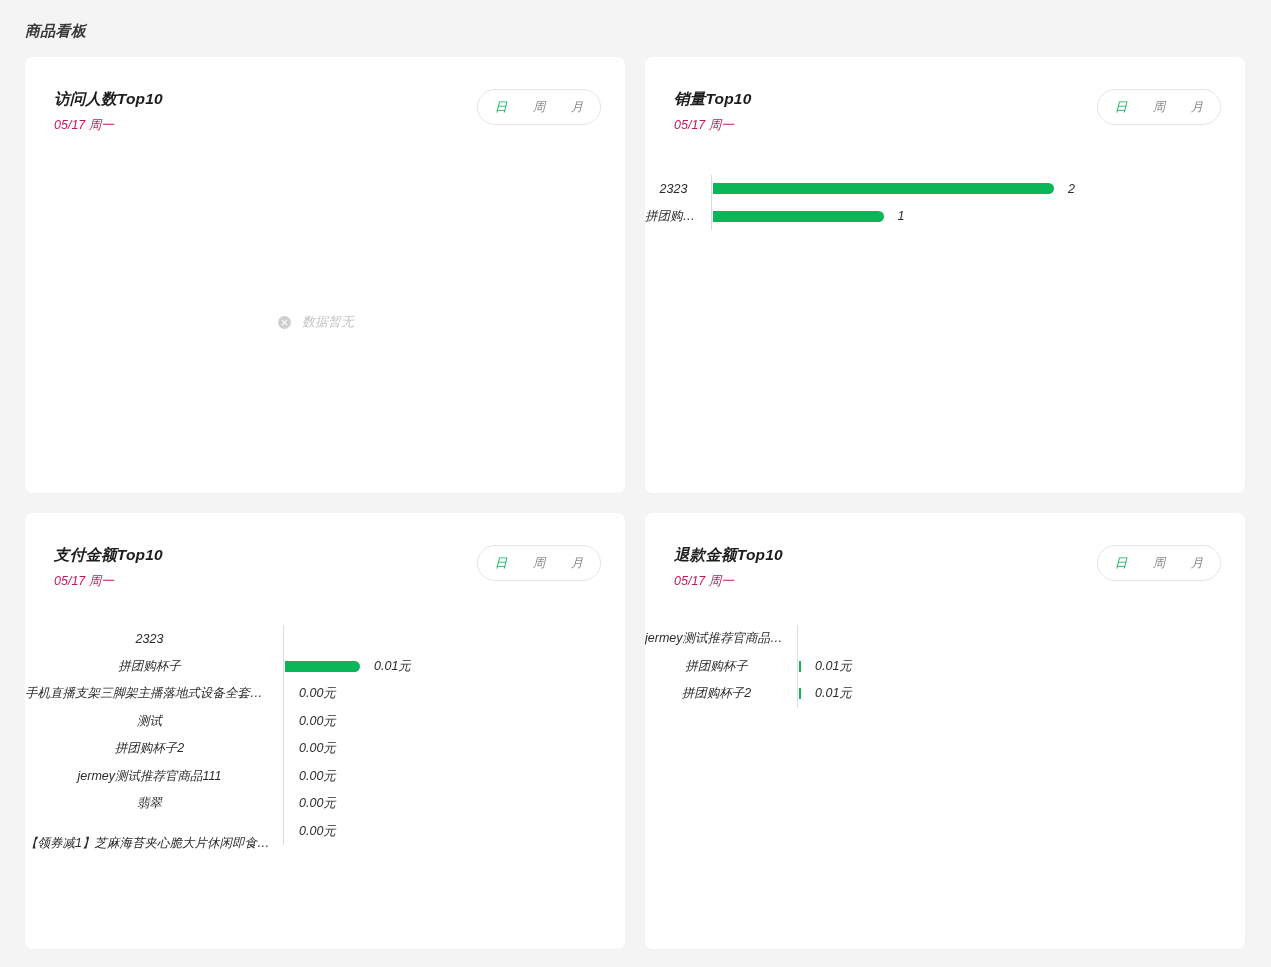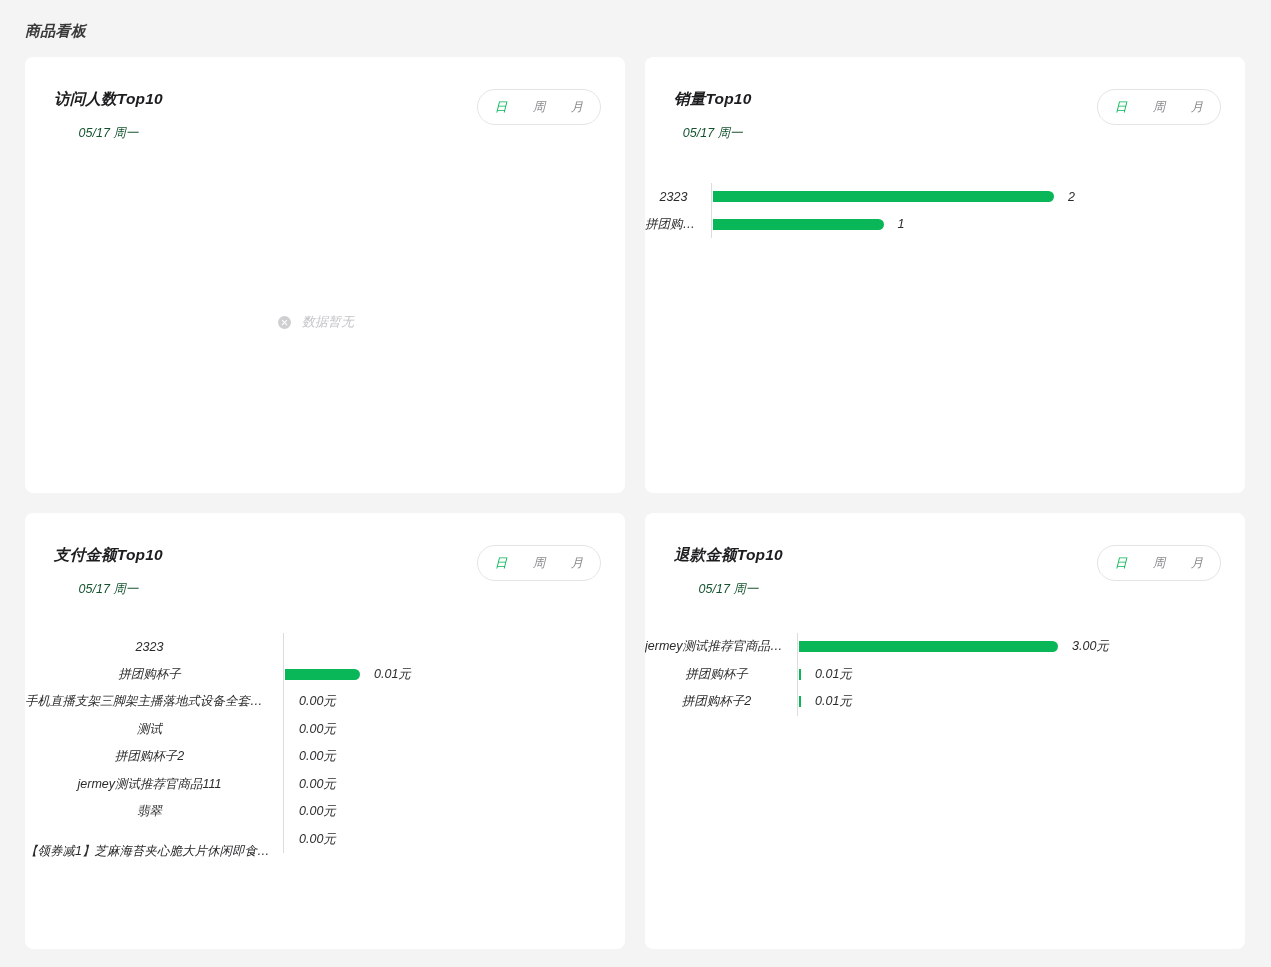--- a/index.html
+++ b/index.html
@@ -58,24 +58,23 @@
   .card-title {
     font-size: 15.5px;
     font-weight: bold;
     color: #1d1d1f;
     letter-spacing: 0.2px;
     line-height: 20px;
   }
 
   .card-date {
     font-size: 12.5px;
-    color: #14532d;
-    margin-top: 16px;
+    color: #be185d;
+    margin-top: 8px;
     line-height: 16px;
-    text-align: center;
   }
 
   
   .segmented {
     display: flex;
     align-items: center;
     border: 1px solid #e4e4e6;
     border-radius: 18px;
     height: 36px;
     background: #fff;
@@ -317,24 +316,20 @@
           <div class="segmented">
             <div class="seg-item active">日</div>
             <div class="seg-item">周</div>
             <div class="seg-item">月</div>
           </div>
         </div>
         <div class="chart" style="margin-top: 36px;">
           <div class="bar-row">
             <div class="bar-label" style="width: 152px;">jermey测试推荐官商品111</div>
             <div class="bar-axis"></div>
-            <div class="bar-track">
-              <div class="bar-fill" style="width: 259px;"></div>
-              <div class="bar-value">3.00元</div>
-            </div>
           </div>
           <div class="bar-row">
             <div class="bar-label" style="width: 152px;">拼团购杯子</div>
             <div class="bar-axis"></div>
             <div class="bar-track">
               <div class="bar-fill" style="width: 2px; border-radius: 0px;"></div>
               <div class="bar-value">0.01元</div>
             </div>
           </div>
           <div class="bar-row">

